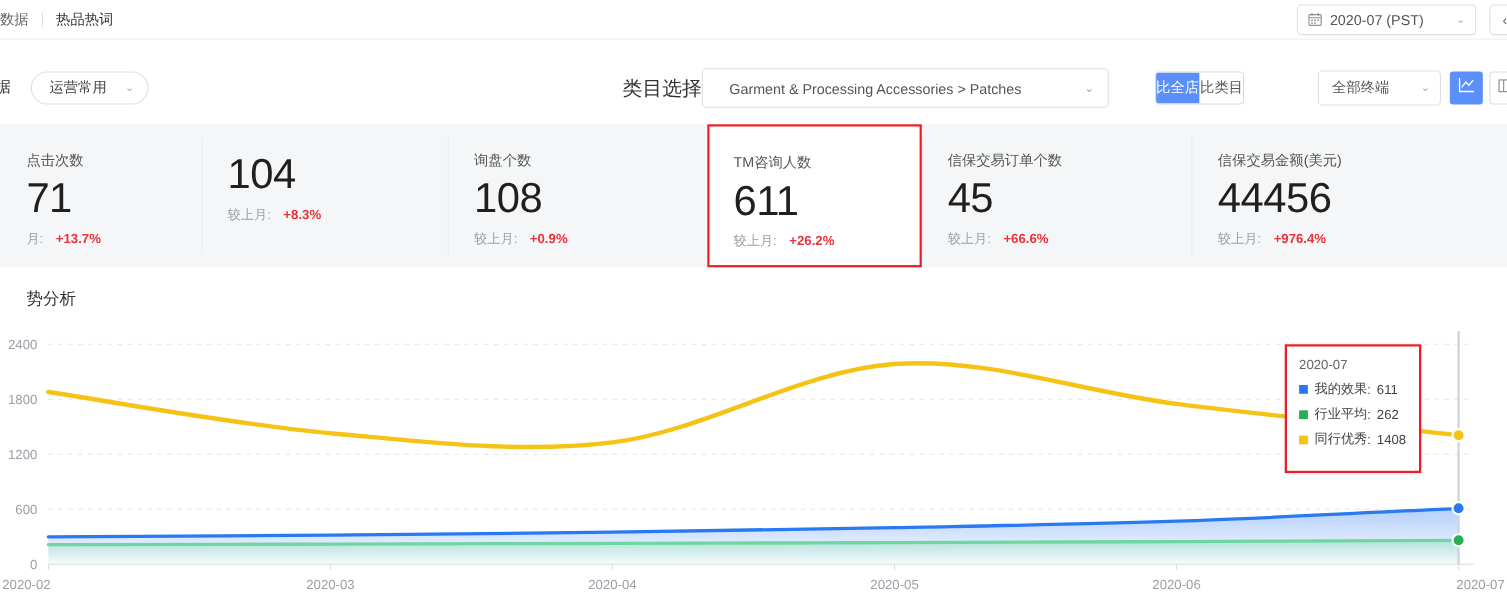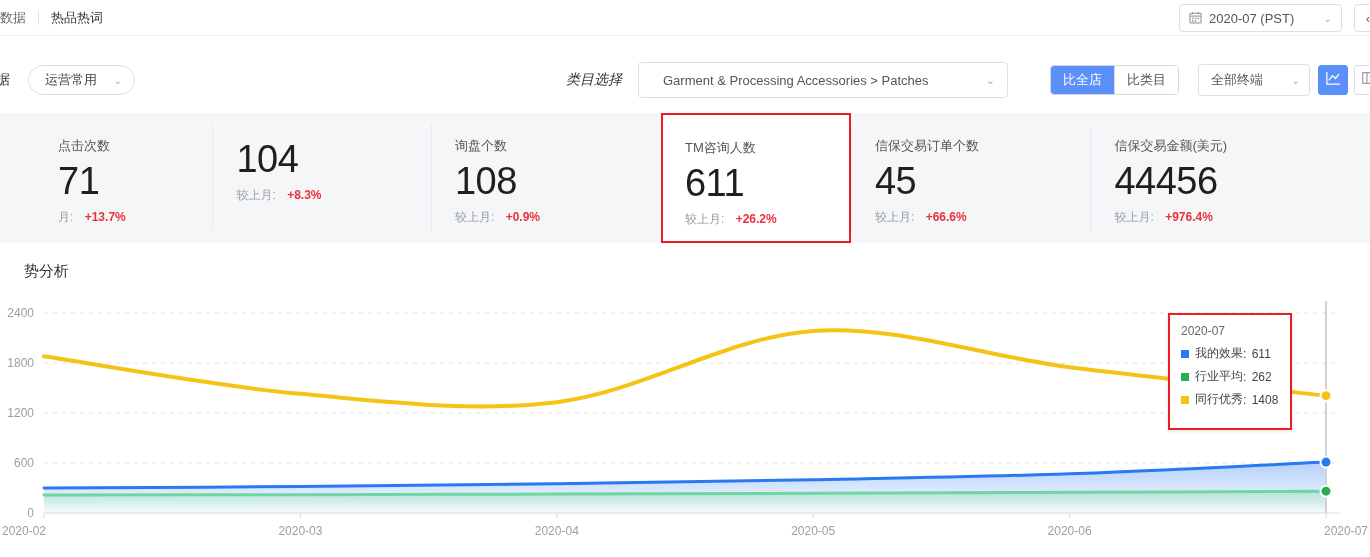--- a/index.html
+++ b/index.html
@@ -48,36 +48,36 @@
     display: flex; align-items: center;
   }
   .fb-label { font-size: 14px; color: #333; }
   .pill {
     height: 30px; min-width: 107px; border: 1px solid #dcdfe6; border-radius: 15px;
     background: #fff; display: flex; align-items: center; justify-content: space-between;
     padding: 0 12px 0 16px; font-size: 13px; color: #444; margin-left: 18px;
   }
   .pill .chev { color: #a8abb2; font-size: 10px; margin-left: 12px; }
 
-  .cat-label { position: absolute; left: 566px; font-size: 14px; color: #333; font-style: italic; }
+  .cat-label { position: absolute; left: 566px; font-size: 18px; color: #333; }
   .catsel {
     position: absolute; left: 638px; width: 370px; height: 36px;
     border: 1px solid #dcdfe6; border-radius: 4px; background: #fff;
     display: flex; align-items: center; padding: 0 12px 0 24px;
     font-size: 13px; color: #555;
   }
   .catsel .cval { flex: 1; }
   .catsel .chev { color: #a8abb2; font-size: 11px; }
 
   .seg {
     position: absolute; left: 1050px; display: flex; height: 30px;
     border-radius: 4px; overflow: hidden; border: 1px solid #d4d7de;
   }
   .seg > div {
-    padding: 0 12px; font-size: 13px; display: flex; align-items: center;
+    padding: 0 0; font-size: 13px; display: flex; align-items: center;
     background: #fff; color: #555;
   }
   .seg > div.on { background: #5b8ff9; color: #fff; border-color: #5b8ff9; }
   .seg > div + div { border-left: 1px solid #d4d7de; }
 
   .termsel {
     position: absolute; left: 1198px; width: 112px; height: 32px;
     border: 1px solid #dcdfe6; border-radius: 4px; background: #fff;
     display: flex; align-items: center; padding: 0 9px 0 12px;
     font-size: 13px; color: #555;
@@ -91,21 +91,20 @@
     border: 1px solid #dcdfe6; background: #fff;
   }
   .iconbtn.on { background: #5b8ff9; border-color: #5b8ff9; }
   .ib-chart { left: 1318px; }
   .ib-table { left: 1354px; }
 
   
   .cards {
     position: absolute; left: 0; top: 113px; width: 1370px; height: 130px;
     display: flex;
-    padding-left: 34px;
   }
   .card {
     position: relative; height: 130px; background: #f5f6f7;
     padding: 24px 0 0 24px;
   }
   .card + .card::before {
     content: ""; position: absolute; left: 0; top: 12px; bottom: 12px;
     width: 1px; background: #e6eaf0;
   }
   .card.sel {

